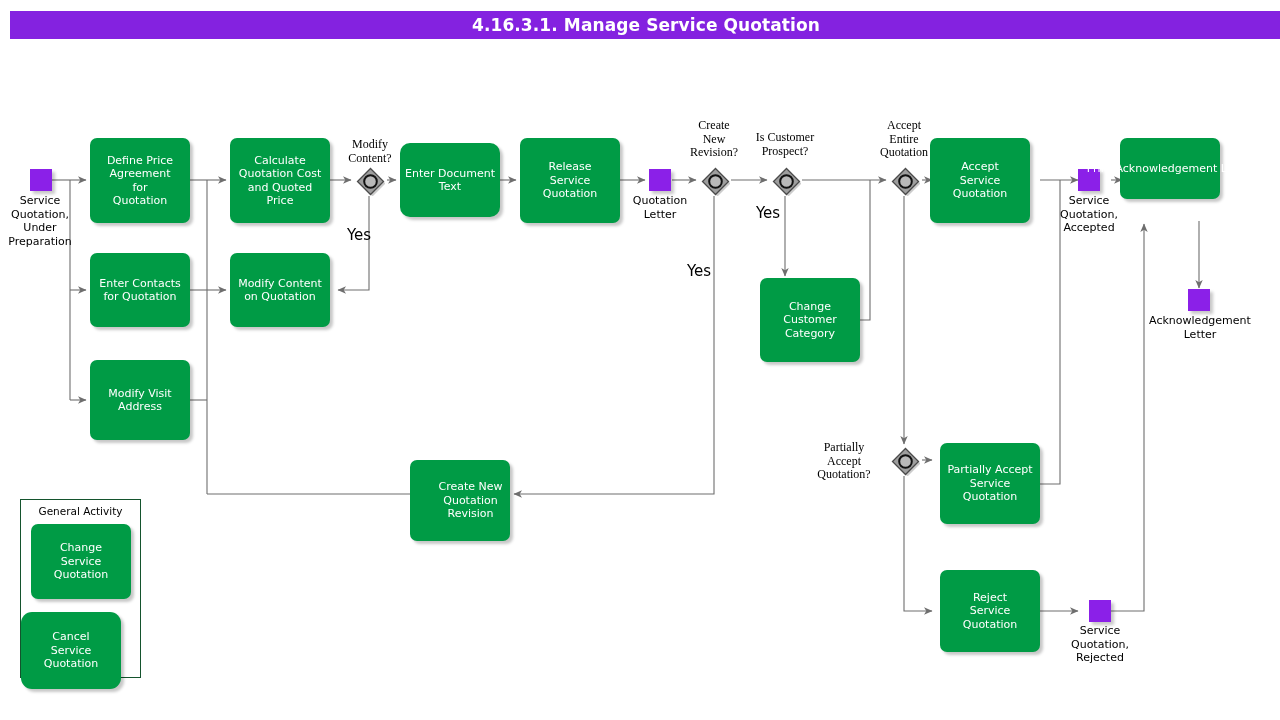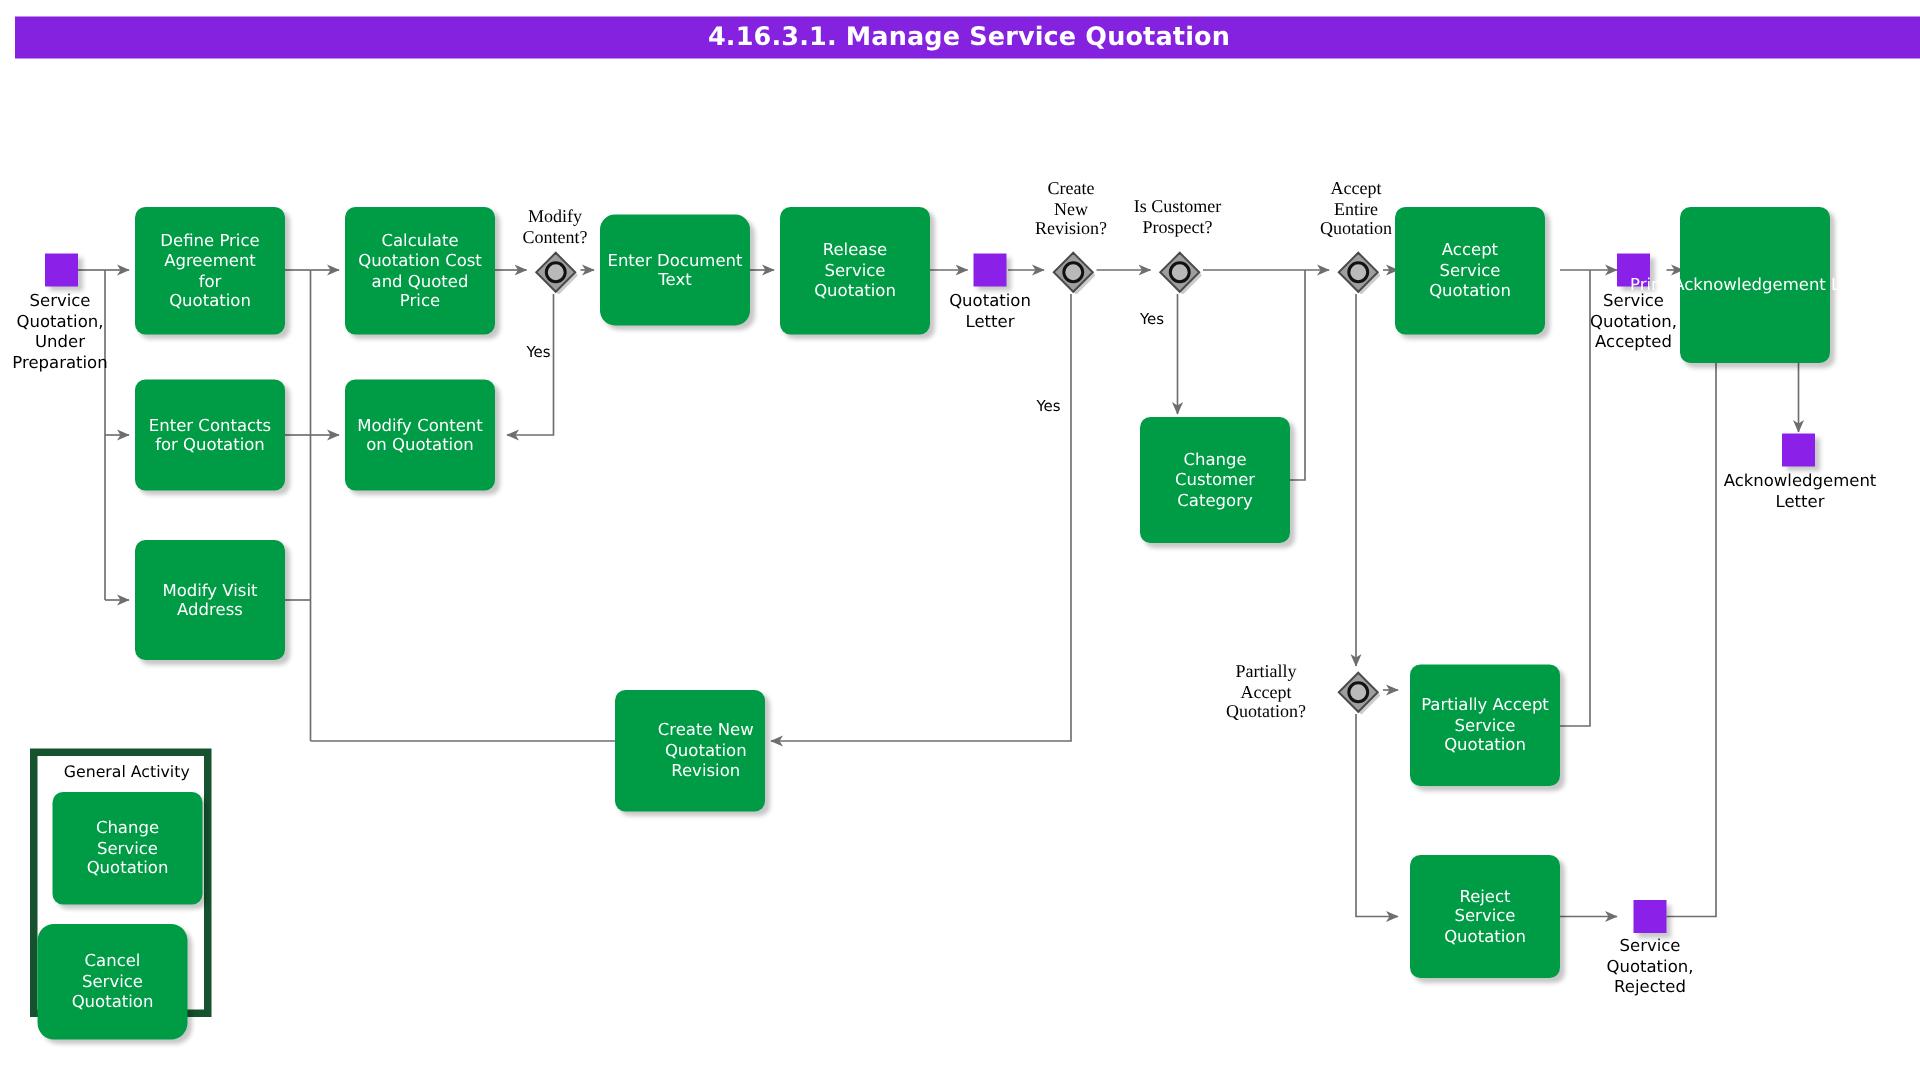--- a/index.html
+++ b/index.html
@@ -82,33 +82,33 @@
     position: absolute;
     font-size: 12px;
     line-height: 13.5px;
     color: #000000;
     text-align: center;
     white-space: pre-line;
     font-family: Liberation Serif, serif;
   }
   .edgelabel {
     position: absolute;
-    font-size: 10px;
+    font-size: 15px;
     line-height: 13px;
     color: #000000;
     text-align: center;
     font-family: "DejaVu Sans", sans-serif;
   }
   .legend {
     position: absolute;
     left: 20px;
     top: 499px;
     width: 121px;
     height: 179px;
-    border: 5px solid #14532d;
+    border: 1px solid #14532d;
     background: #ffffff;
     box-sizing: border-box;
   }
   .legend-title {
     position: absolute;
     left: 0;
     top: 5px;
     width: 119px;
     text-align: center;
     font-size: 10.5px;
@@ -255,21 +255,21 @@
 Quotation</div>
 
 <div class="node" style="left:940px; top:443px; width:100px; height:81px;">Partially Accept
 Service
 Quotation</div>
 
 <div class="node" style="left:940px; top:570px; width:100px; height:82px;">Reject
 Service
 Quotation</div>
 
-<div class="node overflow" style="left:1120px; top:138px; width:100px; height:104px;">Print
+<div class="node overflow" style="left:1120px; top:138px; width:100px; height:61px;">Print
 Acknowledgement
 Letter</div>
 
 <svg class="gw" style="left:355px; top:166px;" viewBox="0 0 30 30">
   <g transform="translate(1.5,1.5)">
     <path d="M14,1 L27,14 L14,27 L1,14 Z" fill="#000" opacity="0.2" transform="translate(2,2)"></path>
     <path d="M14,1 L27,14 L14,27 L1,14 Z" fill="#9e9e9e" stroke="#4a4a4a" stroke-width="1.3"></path>
     <circle cx="14" cy="14" r="6.3" fill="#b9b9b9" stroke="#111" stroke-width="2"></circle>
   </g>
 </svg>

